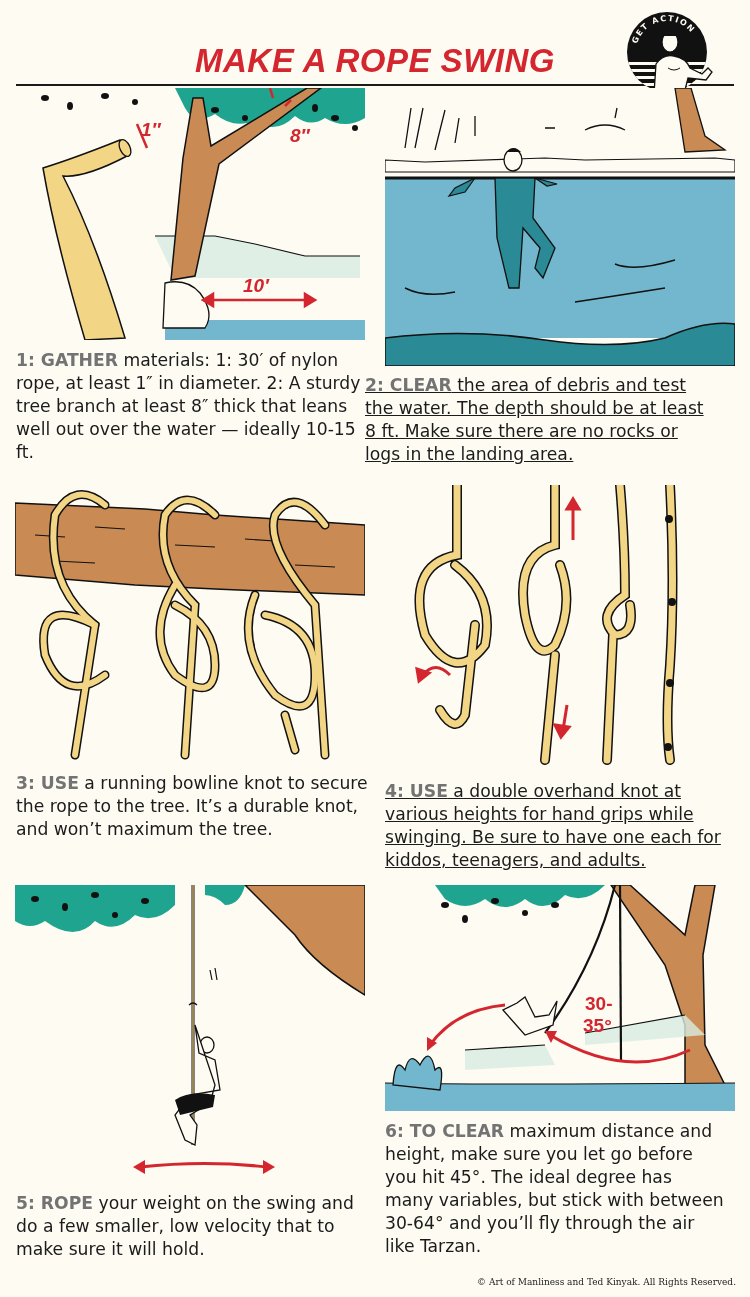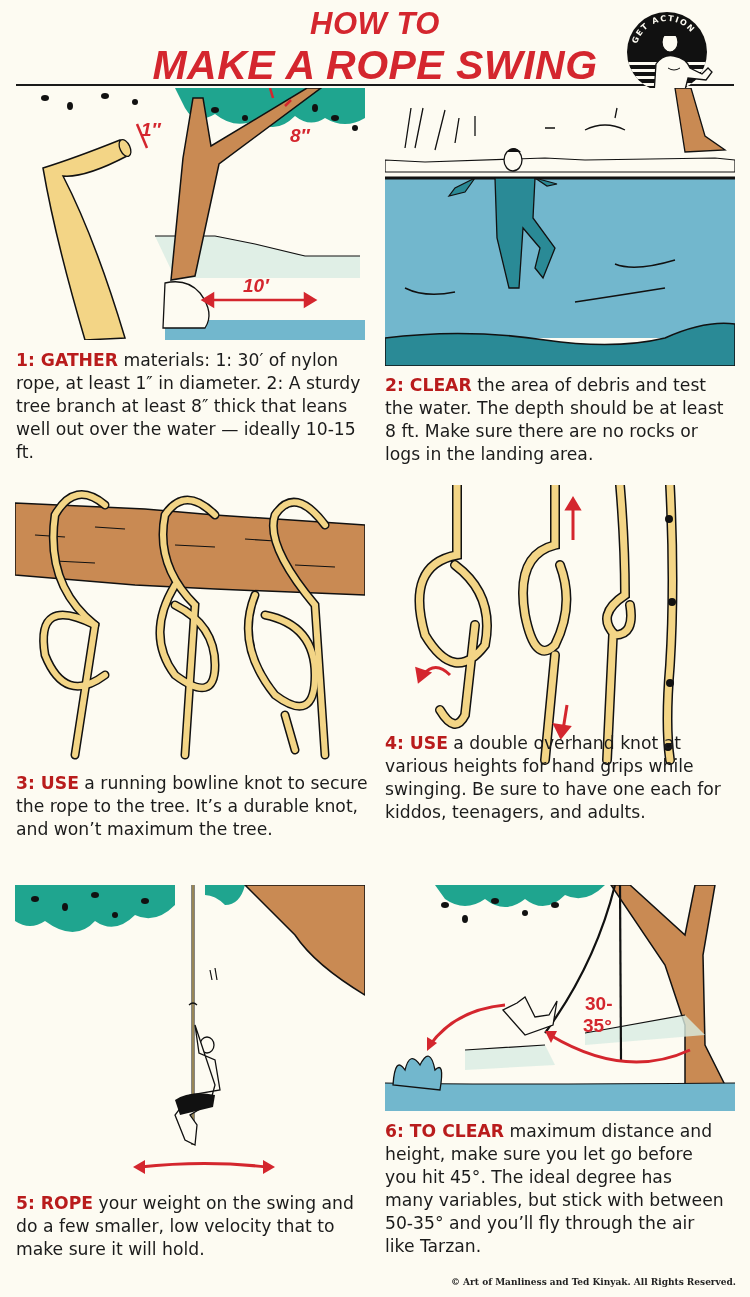--- a/index.html
+++ b/index.html
@@ -3,36 +3,35 @@
   <meta charset="utf-8">
   <style>
     * { box-sizing: border-box; margin: 0; padding: 0; }
     html, body { width: 750px; height: 1297px; background: #fdfbf2; overflow: hidden; }
     body { position: relative; font-family: "DejaVu Sans", sans-serif; color: #1a1a1a; }
 
     .header { position: absolute; left: 0; top: 0; width: 750px; height: 90px; }
     .title { position: absolute; left: 0; width: 750px; text-align: center; color: #d4262e;
       font-family: "Liberation Sans", sans-serif; font-weight: bold; font-style: italic; letter-spacing: 0.5px; }
     .title.l1 { top: 6px; font-size: 31px; }
-    .title.l2 { top: 42px; font-size: 41px; }
+    .title.l2 { top: 42px; font-size: 33px; }
     .rule { position: absolute; left: 16px; top: 84px; width: 718px; height: 2px; background: #1a1a1a; }
 
     .badge { position: absolute; left: 618px; top: 6px; width: 98px; height: 98px; }
 
     .panel { position: absolute; overflow: hidden; }
     .caption { position: absolute; font-size: 17.2px; line-height: 23px; color: #1b1b1b; }
-    .caption .lead { color: #b91c1c; font-weight: bold; }
-
-    .copyright { position: absolute; right: 14px; top: 1277px; font-family: "DejaVu Serif", serif; font-size: 9px; color: #222; font-weight: bold; }
+    .caption .lead { color: #737373; font-weight: bold; }
+
+    .copyright { position: absolute; right: 14px; top: 1277px; font-family: "DejaVu Serif", serif; font-size: 9px; color: #222; }
   </style>
 </head>
 <body>
 
 <div class="header">
-  <div class="title l1">HOW TO</div>
   <div class="title l2">MAKE A ROPE SWING</div>
   <div class="rule"></div>
 </div>
 
 <svg class="badge" viewBox="0 0 98 98">
   <defs>
     <clipPath id="bc">
         <circle cx="49" cy="46" r="40"></circle>
       </clipPath>
     <path id="arcTop" d="M 18 46 A 31 31 0 0 1 80 46"></path>
@@ -242,33 +241,33 @@
   <path d="M120 120 Q70 125 45 160" fill="none" stroke="#d4262e" stroke-width="3"></path>
   <polygon points="42,166 42,152 52,158" fill="#d4262e"></polygon>
   <text x="200" y="125" fill="#d4262e" font-family="Liberation Sans, sans-serif" font-weight="bold" font-size="19">30-</text>
   <text x="198" y="147" fill="#d4262e" font-family="Liberation Sans, sans-serif" font-weight="bold" font-size="19">35°</text>
 </svg>
 
 <div class="caption" style="left:16px; top:349px; width:350px;">
   <span class="lead">1: GATHER</span><span> materials: 1: 30′ of nylon rope, at least 1″ in diameter. 2: A sturdy tree branch at least 8″ thick that leans well out over the water — ideally 10-15 ft.</span>
 </div>
 
-<div class="caption" style="left:385px; top:374px; width:350px;">
+<div class="caption" style="left:365px; top:374px; width:350px;text-decoration:underline;">
   <span class="lead">2: CLEAR</span><span> the area of debris and test the water. The depth should be at least 8 ft. Make sure there are no rocks or logs in the landing area.</span>
 </div>
 
 <div class="caption" style="left:16px; top:772px; width:352px;">
   <span class="lead">3: USE</span><span> a running bowline knot to secure the rope to the tree. It’s a durable knot, and won’t maximum the tree.</span>
 </div>
 
-<div class="caption" style="left:385px; top:732px; width:350px;">
+<div class="caption" style="left:385px; top:780px; width:350px;text-decoration:underline;">
   <span class="lead">4: USE</span><span> a double overhand knot at various heights for hand grips while swinging. Be sure to have one each for kiddos, teenagers, and adults.</span>
 </div>
 
 <div class="caption" style="left:16px; top:1192px; width:352px;">
   <span class="lead">5: ROPE</span><span> your weight on the swing and do a few smaller, low velocity that to make sure it will hold.</span>
 </div>
 
 <div class="caption" style="left:385px; top:1120px; width:340px;">
-  <span class="lead">6: TO CLEAR</span><span> maximum distance and height, make sure you let go before you hit 45°. The ideal degree has many variables, but stick with between 50-35° and you’ll fly through the air like Tarzan.</span>
+  <span class="lead">6: TO CLEAR</span><span> maximum distance and height, make sure you let go before you hit 45°. The ideal degree has many variables, but stick with between 30-64° and you’ll fly through the air like Tarzan.</span>
 </div>
 
 <div class="copyright">© Art of Manliness and Ted Kinyak. All Rights Reserved.</div>
 
 </body></html>

